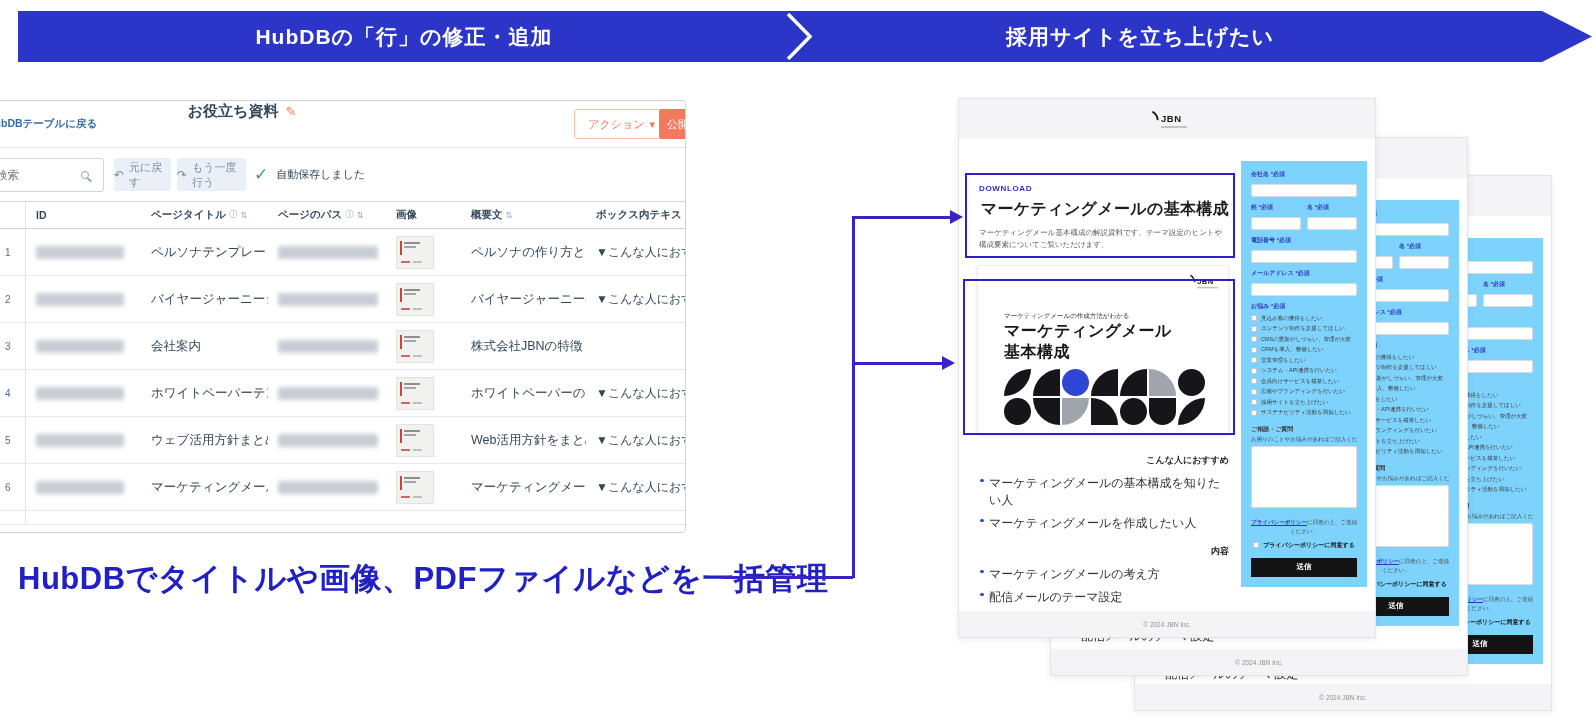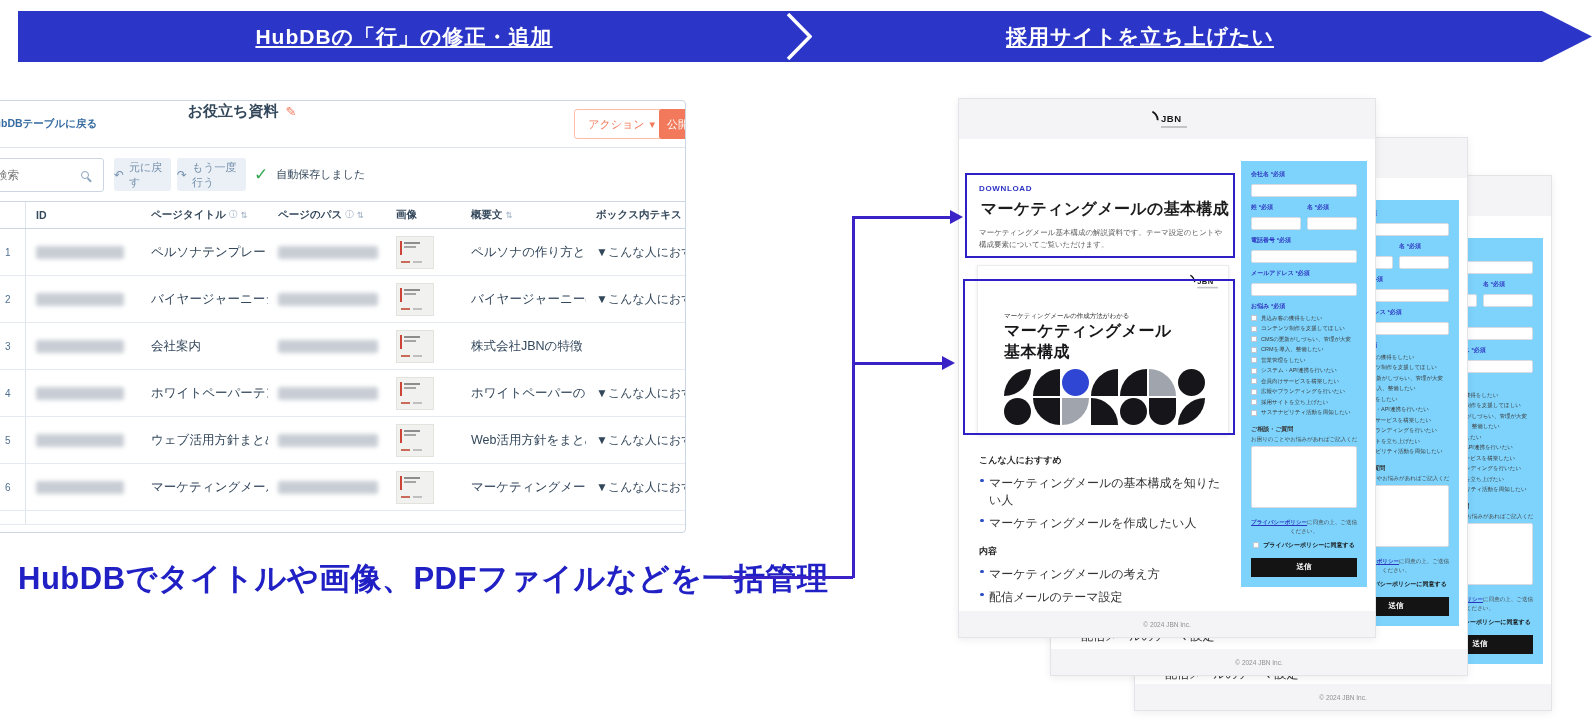--- a/index.html
+++ b/index.html
@@ -6,21 +6,21 @@
   html,body { background:#fff; }
   #canvas {
     position:relative; width:1596px; height:726px; overflow:hidden;
     font-family:"Liberation Sans","DejaVu Sans",sans-serif; background:#fff;
   }
   
   .ribbon { position:absolute; left:18px; top:11px; width:1574px; height:51px;
     background:#2b35c7;
     clip-path:polygon(0 0, calc(100% - 50px) 0, 100% 50%, calc(100% - 50px) 100%, 0 100%); }
   .ribbon-label { position:absolute; top:11px; height:51px; display:flex; align-items:center;
-    justify-content:center; color:#fff; font-weight:bold; font-size:21px; letter-spacing:1px;text-decoration:underline; }
+    justify-content:center; color:#fff; font-weight:bold; font-size:21px; letter-spacing:1px; }
   .ribbon-label.left { left:18px; width:772px; }
   .ribbon-label.right { left:830px; width:620px; }
   .ribbon-chevron { position:absolute; left:786px; top:13px; }
   
   .panel { position:absolute; left:-14px; top:100px; width:700px; height:433px;
     background:#fff; border:1px solid #cbd6e2; border-radius:4px; overflow:hidden; }
   .p-header { position:absolute; left:0; top:0; right:0; height:47px; border-bottom:1px solid #dfe5eb; }
   .back-link { position:absolute; left:0px; top:16px; font-size:10.5px; font-weight:bold; color:#366ba1; cursor:pointer; }
   .panel-title { position:absolute; left:150px; top:1px; width:210px; text-align:center;
     font-size:15px; font-weight:bold; color:#33475b; }
@@ -100,21 +100,21 @@
     color:#17171a; line-height:1.3; letter-spacing:.03em; }
   .cover-pattern { position:absolute; left:26px; top:103px; display:grid;
     grid-template-columns:repeat(7,27px); grid-auto-rows:27px; gap:2px; }
   .sh { width:27px; height:27px; }
   .c-bk { background:#16161a; } .c-bl { background:#2f46d4; } .c-gy { background:#a0a5ad; }
   .r-circle { border-radius:50%; } .r-leaf { border-radius:100% 0 100% 0; }
   .r-qtl { border-radius:100% 0 0 0; } .r-qtr { border-radius:0 100% 0 0; }
   .r-qbl { border-radius:0 0 0 100%; } .r-qbr { border-radius:0 0 100% 0; }
   .r-half { border-radius:0 0 999px 999px; }
   .lp-sections { position:absolute; left:20px; top:355px; width:250px; }
-  .sec-head { font-size:9px; font-weight:bold; color:#1f1f1f; margin-bottom:8px; }
+  .sec-head { font-size:9px; font-weight:bold; color:#1f1f1f; margin-bottom:8px;text-align:right; }
   .sec-list { margin-bottom:13px; }
   .lp-bullet { font-size:12px; color:#333; padding-left:10px; position:relative; margin-bottom:6px; }
   .lp-bullet::before { content:""; position:absolute; left:1px; top:3.5px; width:3.5px; height:3.5px;
     border-radius:50%; background:#2d50c8; }
   .lp-footer { position:absolute; left:0; bottom:0; right:0; height:26px; background:#f4f4f6;
     display:flex; align-items:center; justify-content:center; font-size:6.5px; color:#909090; }
   
   .lp-form { position:absolute; left:282px; top:62px; width:126px; background:#7dd3fc; padding:9px 10px 10px; }
   .f-label { font-size:6px; color:#2e36c0; margin-bottom:2px; font-weight:bold; white-space:nowrap; overflow:hidden; }
   .f-input { width:100%; height:13px; background:#fff; border:1px solid #d8dbe2; border-radius:2px;

